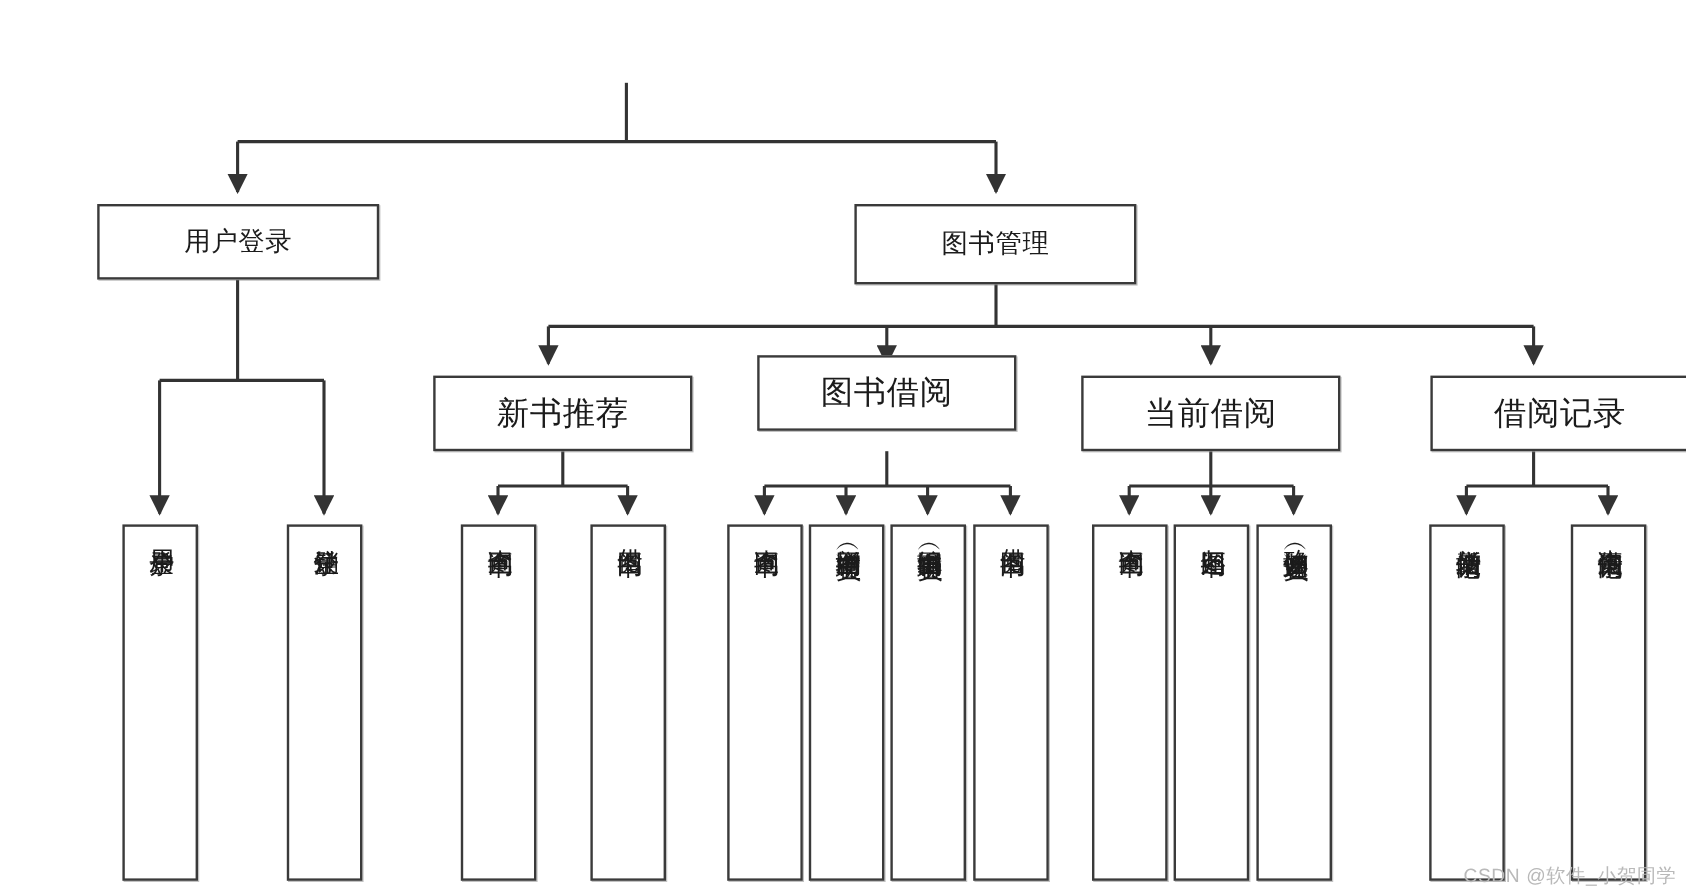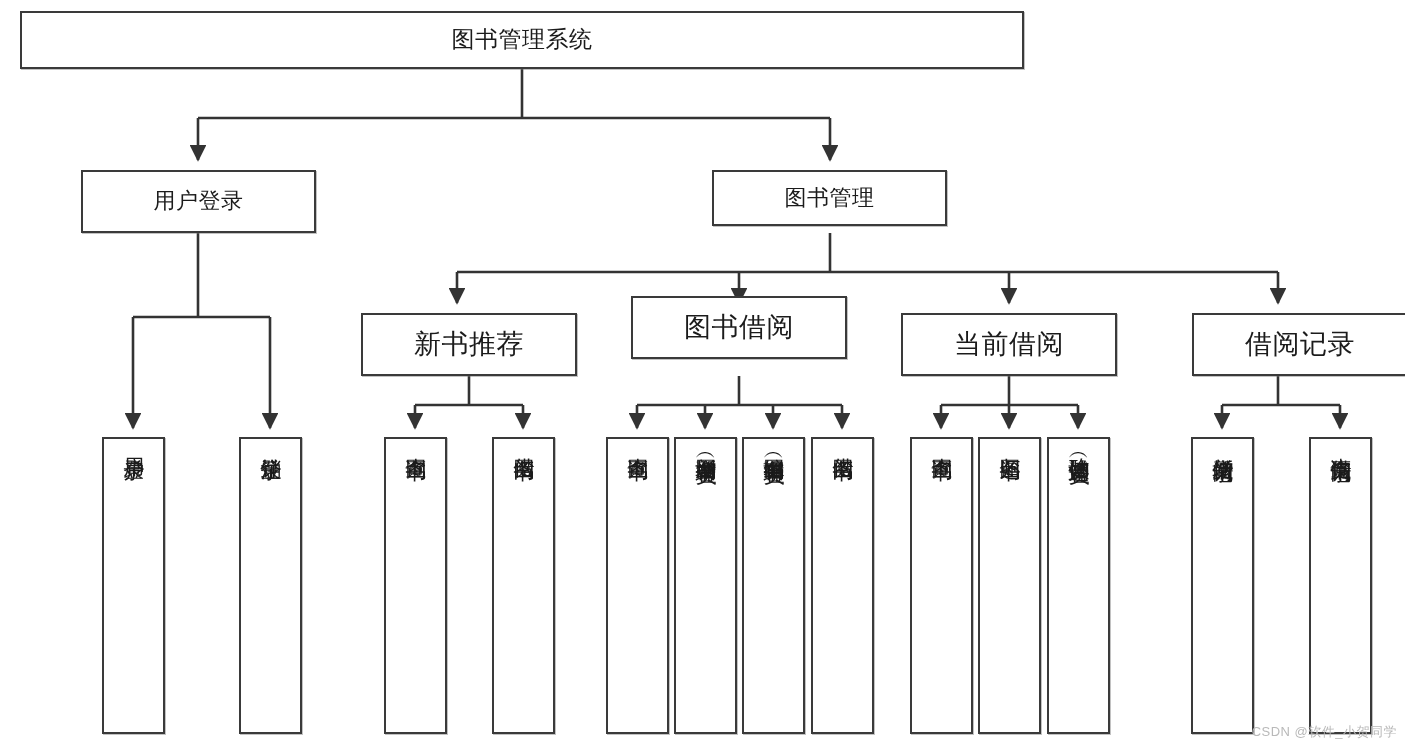--- a/index.html
+++ b/index.html
@@ -59,21 +59,21 @@
     line-height: 1.18;
     letter-spacing: 1px;
     white-space: nowrap;
     height: auto;
     max-height: 100%;
   }
   .watermark {
     position: absolute;
     right: 8px;
     bottom: 6px;
-    font-size: 13px;
+    font-size: 16px;
     color: #b9b9b9;
     letter-spacing: 0.5px;
     z-index: 3;
     white-space: nowrap;
   }
 </style>
 </head>
 <body>
 
 <div id="canvas">
@@ -121,28 +121,25 @@
       <path d="M 1009 405 L 1009 428" marker-end="url(#arrow)"></path>
       <path d="M 1078 405 L 1078 428" marker-end="url(#arrow)"></path>
 
       <path d="M 1278 376 L 1278 405"></path>
       <path d="M 1222 405 L 1340 405"></path>
       <path d="M 1222 405 L 1222 428" marker-end="url(#arrow)"></path>
       <path d="M 1340 405 L 1340 428" marker-end="url(#arrow)"></path>
     </g>
   </svg>
 
-  <div class="node root" style="left:20px; top:11px; width:1004px; height:58px;">
-    <span class="node-label">图书管理系统</span>
-  </div>
 
   <div class="node level2" style="left:81px; top:170px; width:235px; height:63px;">
     <span class="node-label">用户登录</span>
   </div>
-  <div class="node level2" style="left:712px; top:170px; width:235px; height:56px;">
+  <div class="node level2" style="left:712px; top:170px; width:235px; height:67px;">
     <span class="node-label">图书管理</span>
   </div>
 
   <div class="node level3" style="left:361px; top:313px; width:216px; height:63px;">
     <span class="node-label">新书推荐</span>
   </div>
   <div class="node level3" style="left:631px; top:296px; width:216px; height:63px;">
     <span class="node-label">图书借阅</span>
   </div>
   <div class="node level3" style="left:901px; top:313px; width:216px; height:63px;">

